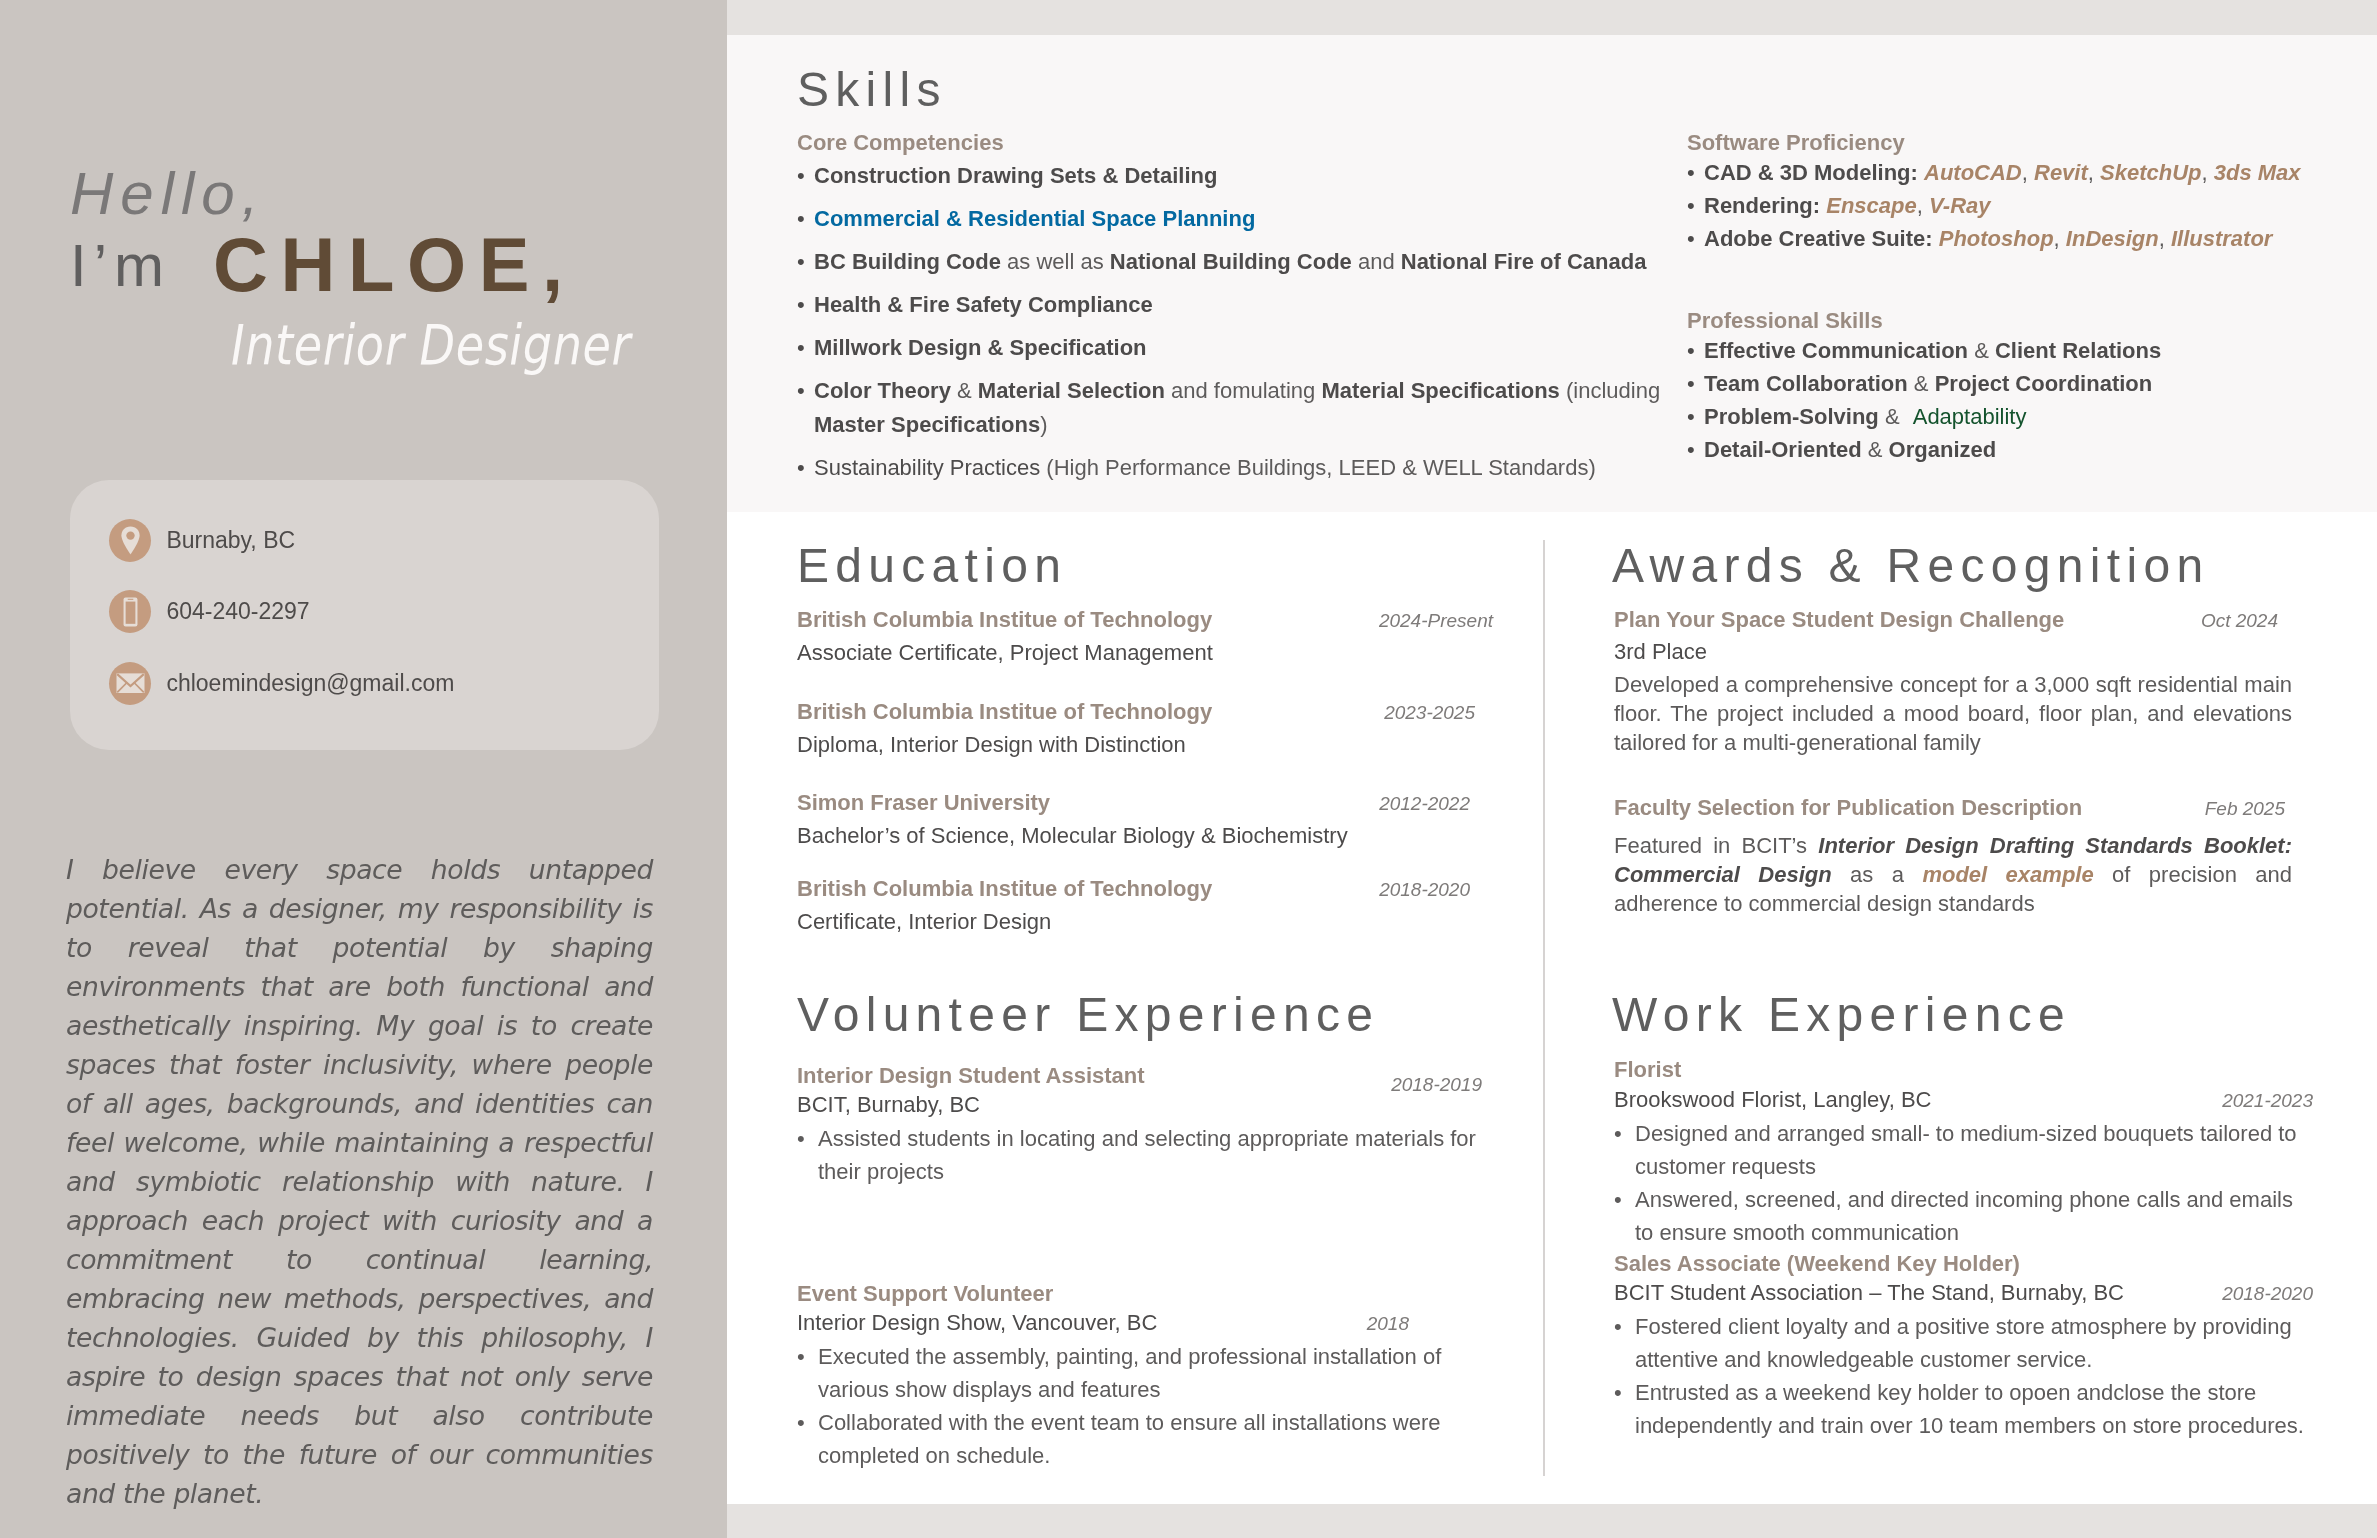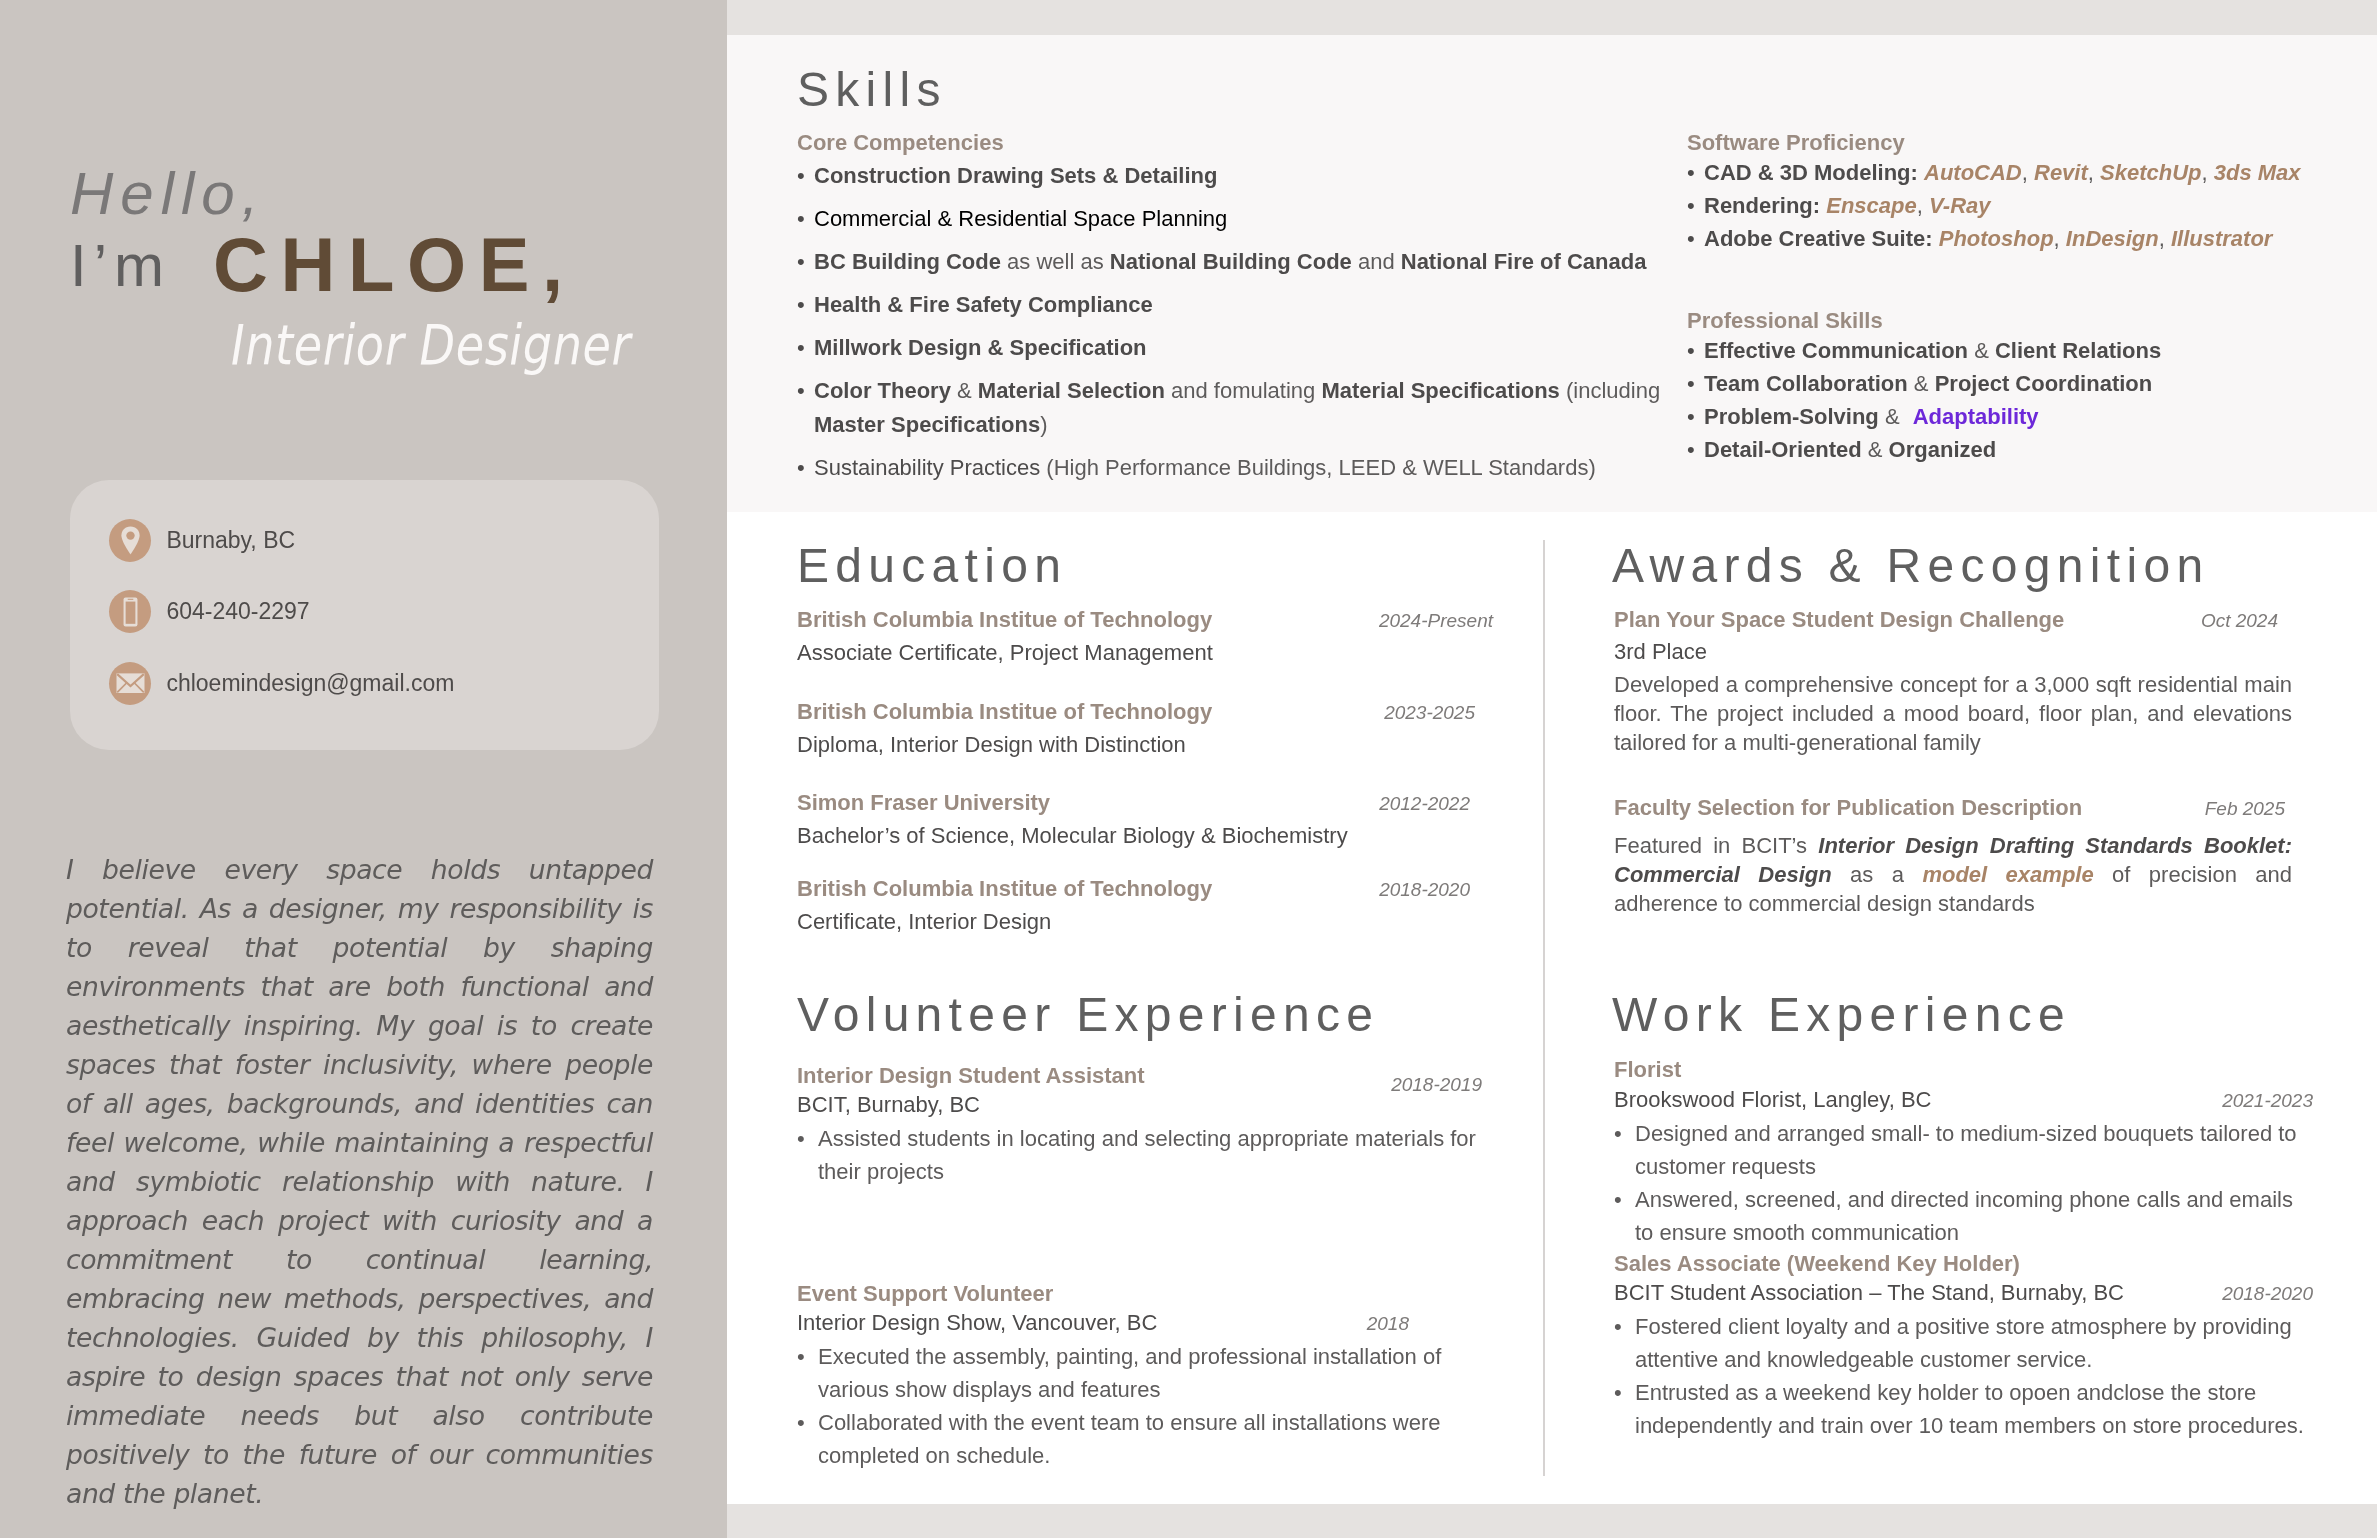--- a/index.html
+++ b/index.html
@@ -99,21 +99,21 @@
 <div class="skills-panel"></div>
 <div class="main-panel"></div>
 <div class="divider"></div>
 
 <h2 class="section-title" style="left:797px; top:62px;">Skills</h2>
 
 <div class="core">
   <div class="sub-heading">Core Competencies</div>
   <ul class="bullets">
       <li><span style="font-weight:bold;color:#4D4B4B;">Construction Drawing Sets &amp; Detailing</span></li>
-      <li><span style="font-weight:normal;color:#000000;">Commercial &amp; Residential Space Planning</span></li>
+      <li><span style="font-weight:bold;color:#0369a1;">Commercial &amp; Residential Space Planning</span></li>
       <li><span style="font-weight:bold;color:#4D4B4B;">BC Building Code</span><span style="font-weight:normal;color:#5D5B5B;"> as well as </span><span style="font-weight:bold;color:#4D4B4B;">National Building Code</span><span style="font-weight:normal;color:#5D5B5B;"> and </span><span style="font-weight:bold;color:#4D4B4B;">National Fire of Canada</span></li>
       <li><span style="font-weight:bold;color:#4D4B4B;">Health &amp; Fire Safety Compliance</span></li>
       <li><span style="font-weight:bold;color:#4D4B4B;">Millwork Design &amp; Specification</span></li>
       <li><span style="font-weight:bold;color:#4D4B4B;">Color Theory</span><span style="font-weight:normal;color:#5D5B5B;"> &amp; </span><span style="font-weight:bold;color:#4D4B4B;">Material Selection</span><span style="font-weight:normal;color:#5D5B5B;"> and fomulating </span><span style="font-weight:bold;color:#4D4B4B;">Material Specifications</span><span style="font-weight:normal;color:#5D5B5B;"> (including </span><span style="font-weight:bold;color:#4D4B4B;">Master Specifications</span><span style="font-weight:normal;color:#5D5B5B;">)</span></li>
       <li><span style="font-weight:normal;color:#4D4B4B;">Sustainability Practices</span><span style="font-weight:normal;color:#5D5B5B;"> (High Performance Buildings, LEED &amp; WELL Standards)</span></li>
     </ul>
 </div>
 
 <div class="software">
   <div class="sub-heading">Software Proficiency</div>
@@ -122,21 +122,21 @@
       <li><span style="font-weight:bold;color:#4D4B4B;">Rendering: </span><span style="font-weight:bold;font-style:italic;color:#A88467;">Enscape</span><span style="font-weight:normal;color:#5D5B5B;">, </span><span style="font-weight:bold;font-style:italic;color:#A88467;">V-Ray</span></li>
       <li><span style="font-weight:bold;color:#4D4B4B;">Adobe Creative Suite: </span><span style="font-weight:bold;font-style:italic;color:#A88467;">Photoshop</span><span style="font-weight:normal;color:#5D5B5B;">, </span><span style="font-weight:bold;font-style:italic;color:#A88467;">InDesign</span><span style="font-weight:normal;color:#5D5B5B;">, </span><span style="font-weight:bold;font-style:italic;color:#A88467;">Illustrator</span></li>
     </ul>
 </div>
 
 <div class="profskills">
   <div class="sub-heading">Professional Skills</div>
   <ul class="bullets">
       <li><span style="font-weight:bold;color:#4D4B4B;">Effective Communication</span><span style="font-weight:normal;color:#5D5B5B;"> &amp; </span><span style="font-weight:bold;color:#4D4B4B;">Client Relations</span></li>
       <li><span style="font-weight:bold;color:#4D4B4B;">Team Collaboration</span><span style="font-weight:normal;color:#5D5B5B;"> &amp; </span><span style="font-weight:bold;color:#4D4B4B;">Project Coordination</span></li>
-      <li><span style="font-weight:bold;color:#4D4B4B;">Problem-Solving</span><span style="font-weight:normal;color:#5D5B5B;"> &amp; </span><span style="font-weight:bold;color:#6d28d9;margin-left:7px;">Adaptability</span></li>
+      <li><span style="font-weight:bold;color:#4D4B4B;">Problem-Solving</span><span style="font-weight:normal;color:#5D5B5B;"> &amp; </span><span style="font-weight:normal;color:#14532d;margin-left:7px;">Adaptability</span></li>
       <li><span style="font-weight:bold;color:#4D4B4B;">Detail-Oriented</span><span style="font-weight:normal;color:#5D5B5B;"> &amp; </span><span style="font-weight:bold;color:#4D4B4B;">Organized</span></li>
     </ul>
 </div>
 
 <h2 class="section-title" style="left:797px; top:538px;">Education</h2>
 
 <div class="entry" style="left:797px; top:607px; width:696px;">
   <div class="entry-head">
       <span class="entry-title">British Columbia Institue of Technology</span>
       <span class="entry-date">2024-Present</span>

